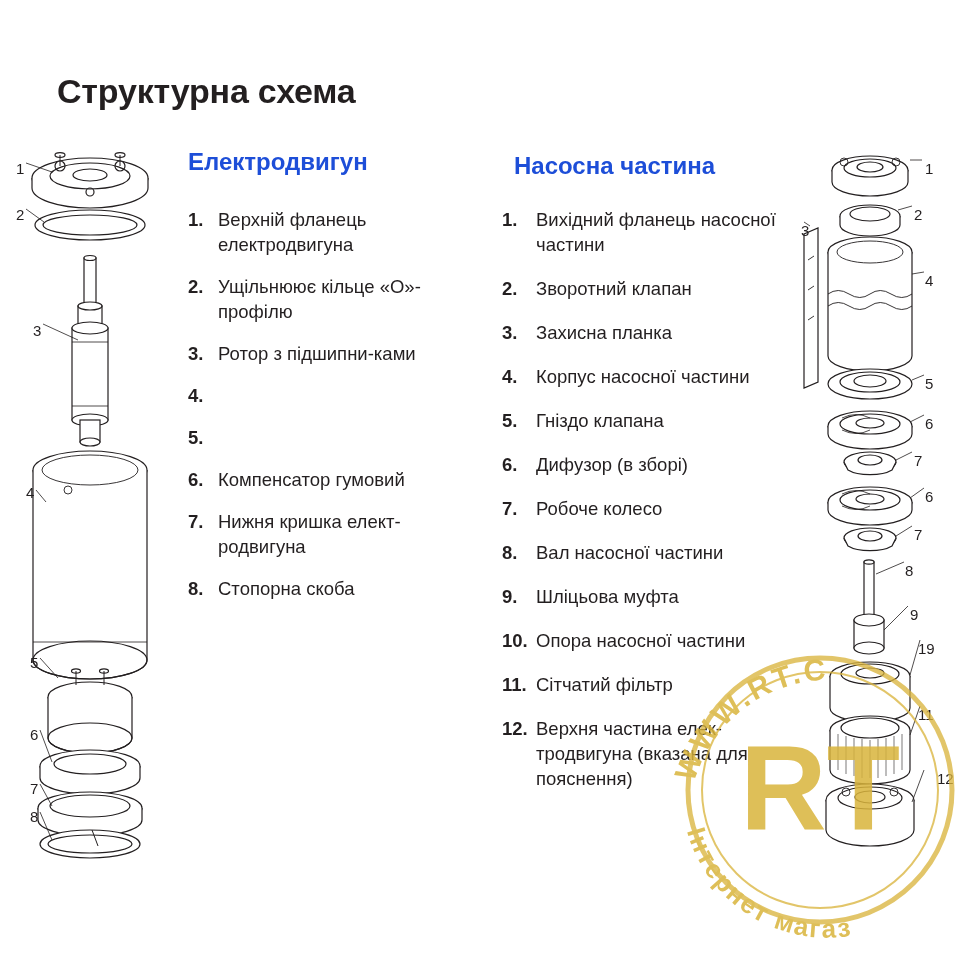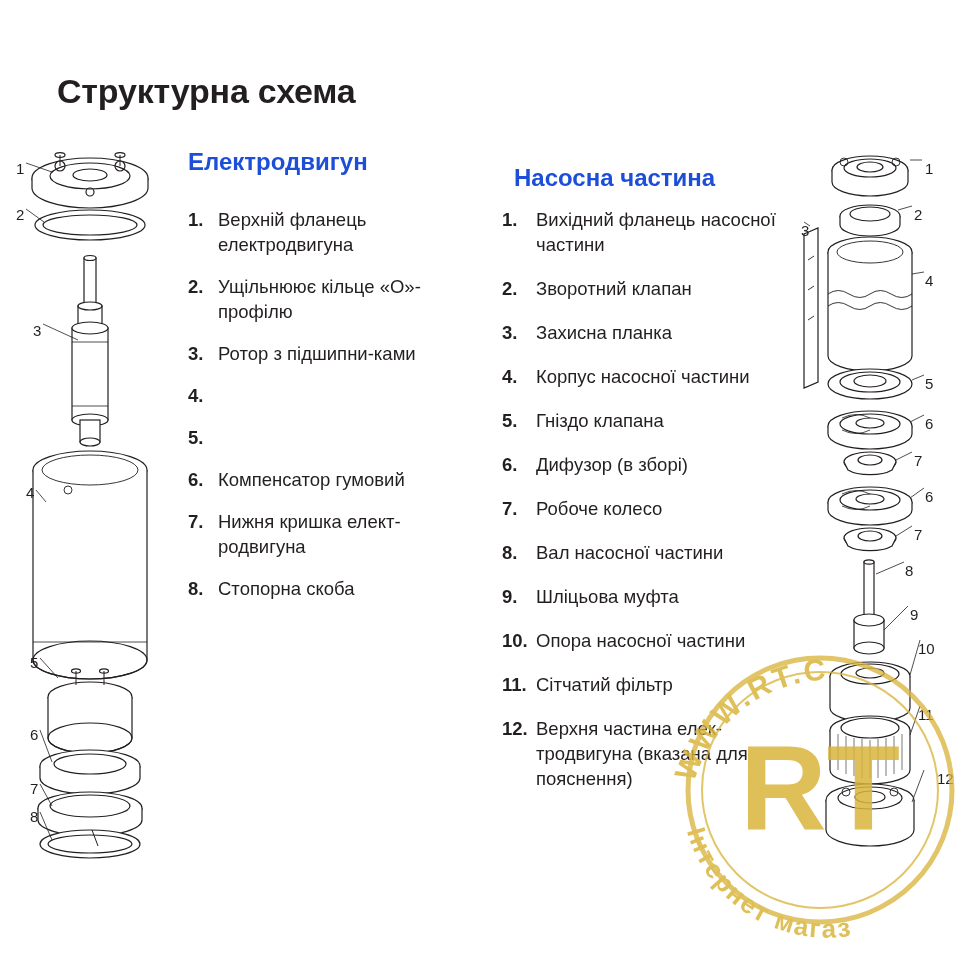--- a/index.html
+++ b/index.html
@@ -33,21 +33,21 @@
   }
 
   
   .col-head {
     position: absolute;
     font-size: 24px;
     font-weight: bold;
     color: #1d4ed8;
   }
   .col-head.motor { left: 188px; top: 148px; }
-  .col-head.pump  { left: 514px; top: 164px; }
+  .col-head.pump  { left: 514px; top: 152px; }
 
   
   .list {
     position: absolute;
     font-size: 18.5px;
     line-height: 25px;
   }
   .list.motor { left: 188px; top: 207px; width: 285px; }
   .list.pump  { left: 490px; top: 207px; width: 300px; }
 
@@ -376,21 +376,21 @@
       <div class="callout" style="left: 914px; top: 206px;">2</div>
       <div class="callout" style="left: 801px; top: 222px;">3</div>
       <div class="callout" style="left: 925px; top: 272px;">4</div>
       <div class="callout" style="left: 925px; top: 375px;">5</div>
       <div class="callout" style="left: 925px; top: 415px;">6</div>
       <div class="callout" style="left: 914px; top: 452px;">7</div>
       <div class="callout" style="left: 925px; top: 488px;">6</div>
       <div class="callout" style="left: 914px; top: 526px;">7</div>
       <div class="callout" style="left: 905px; top: 562px;">8</div>
       <div class="callout" style="left: 910px; top: 606px;">9</div>
-      <div class="callout" style="left: 918px; top: 640px;">10</div>
+      <div class="callout" style="left: 918px; top: 640px;">19</div>
       <div class="callout" style="left: 918px; top: 706px;">11</div>
       <div class="callout" style="left: 925px; top: 770px; margin-left: 12px;">12</div>
     </div>
 
   <div class="watermark">
     <svg width="330" height="330" viewBox="0 0 330 330">
       <defs>
         <path id="arc-top" d="M 30 185 A 140 140 0 0 1 300 150"></path>
         <path id="arc-bottom" d="M 22 180 A 145 145 0 0 0 300 230"></path>
       </defs>

